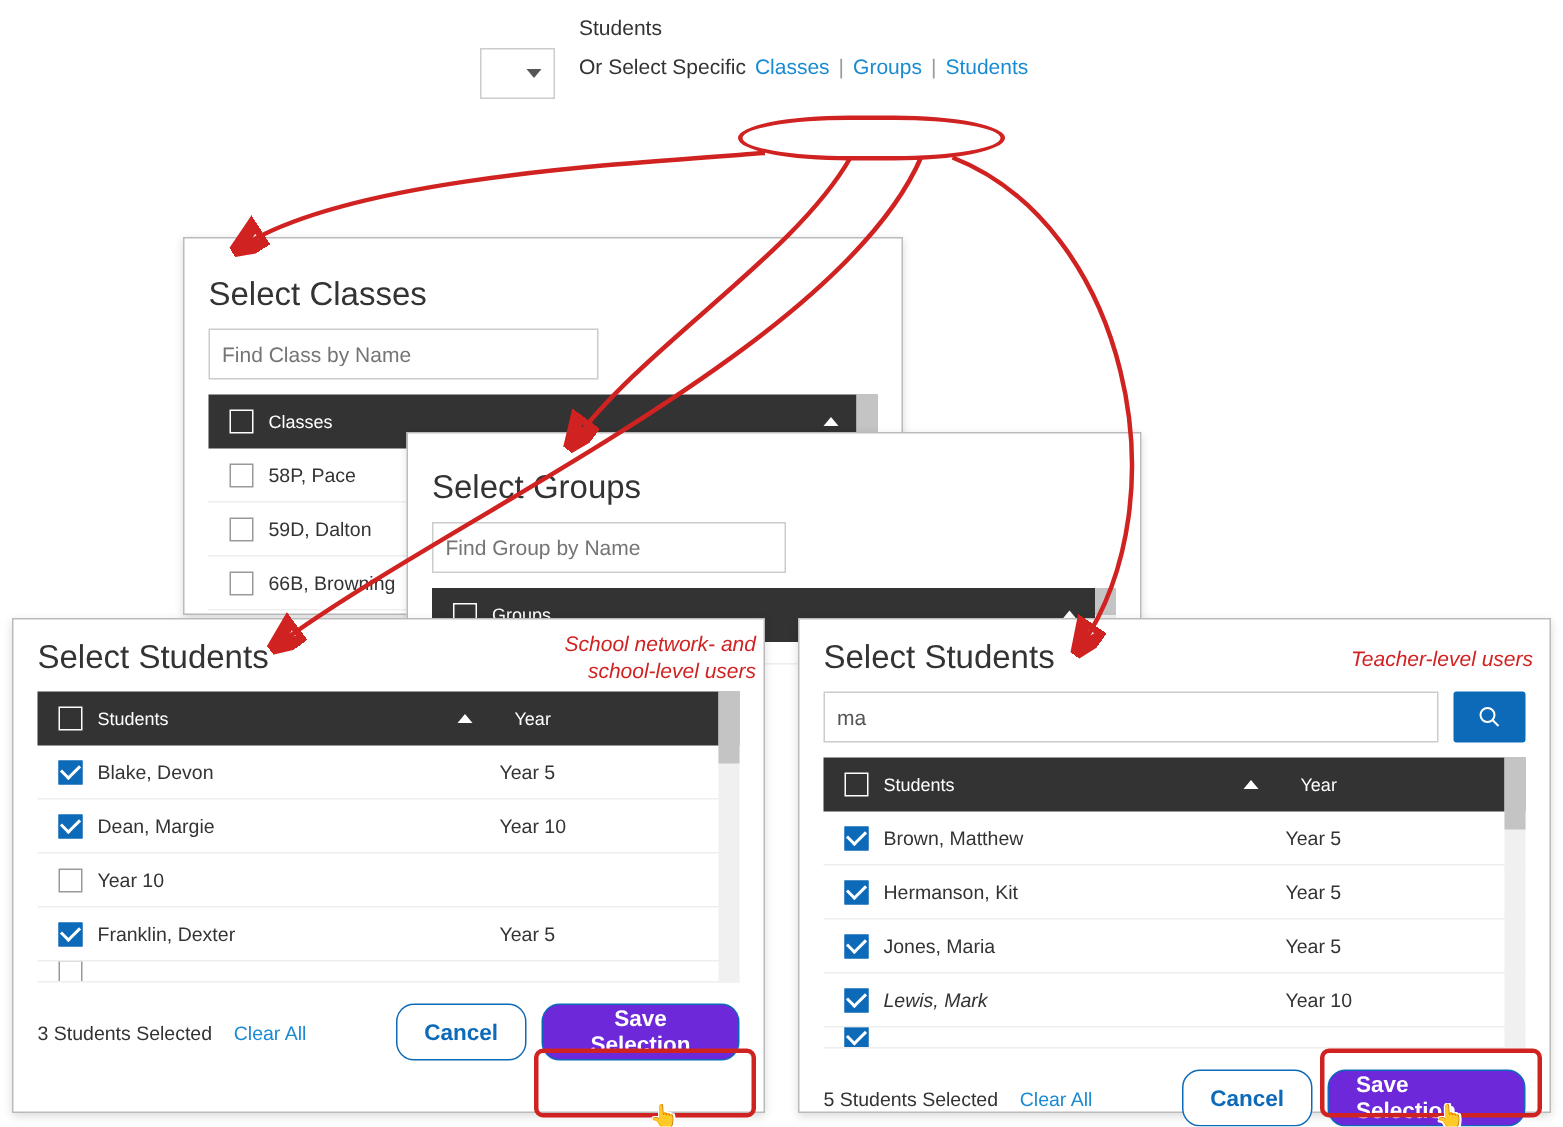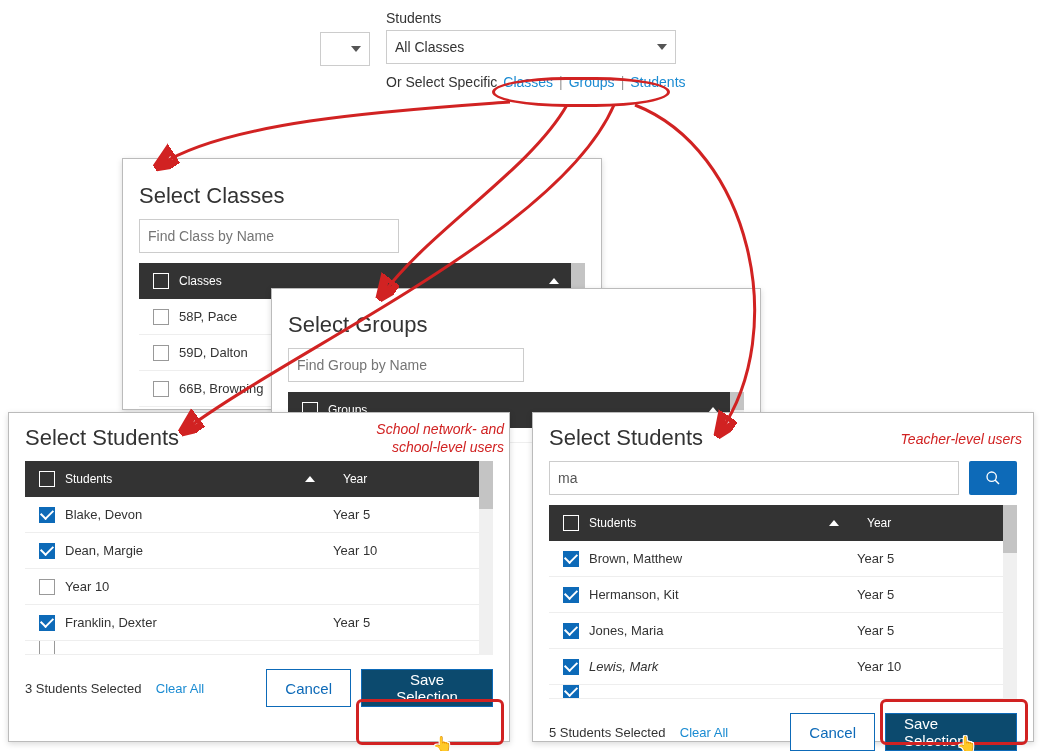--- a/index.html
+++ b/index.html
@@ -115,29 +115,29 @@
     background: #f0f0f0;
   }
   .scroll-thumb {
     width: 100%;
     background: #c4c4c4;
   }
   .btn {
     height: 38px;
     border: 1px solid #0d6ab8;
     font-size: 15px;
-    font-weight: 400;
+    font-weight: 700;
     display: inline-flex;
     align-items: center;
     justify-content: center;
     padding: 16px 18px;
     cursor: pointer;
-    border-radius: 0;
-  }
-  .btn-primary { background: #0c4a6e; color: #fff; }
+    border-radius: 12px;
+  }
+  .btn-primary { background: #6d28d9; color: #fff; }
   .btn-secondary { background: #fff; color: #0d6ab8; }
   .search-btn {
     background: #0d6ab8;
     color: #fff;
     width: 48px; height: 34px;
     display: flex; align-items: center; justify-content: center;
     border-radius: 2px;
     cursor: pointer;
   }
   .search-icon-svg { width: 16px; height: 16px; stroke: #fff; stroke-width: 2; fill: none; }
@@ -168,24 +168,20 @@
 </head>
 <body>
 
 <div style="position:absolute; left:320px; top:32px; width:50px;">
   <div class="dropdown-box">
     <span class="caret-down"></span>
   </div>
 </div>
 <div style="position:absolute; left:386px; top:10px;">
   <div class="label">Students</div>
-  <div class="dropdown-box" style="width:290px;">
-    <span>All Classes</span>
-    <span class="caret-down"></span>
-  </div>
   <div class="specific-line" style="margin-top:10px;">
     <span>Or Select Specific</span>
     <span class="link-blue">Classes</span>
     <span class="sep">|</span>
     <span class="link-blue">Groups</span>
     <span class="sep">|</span>
     <span class="link-blue">Students</span>
   </div>
 </div>
 

